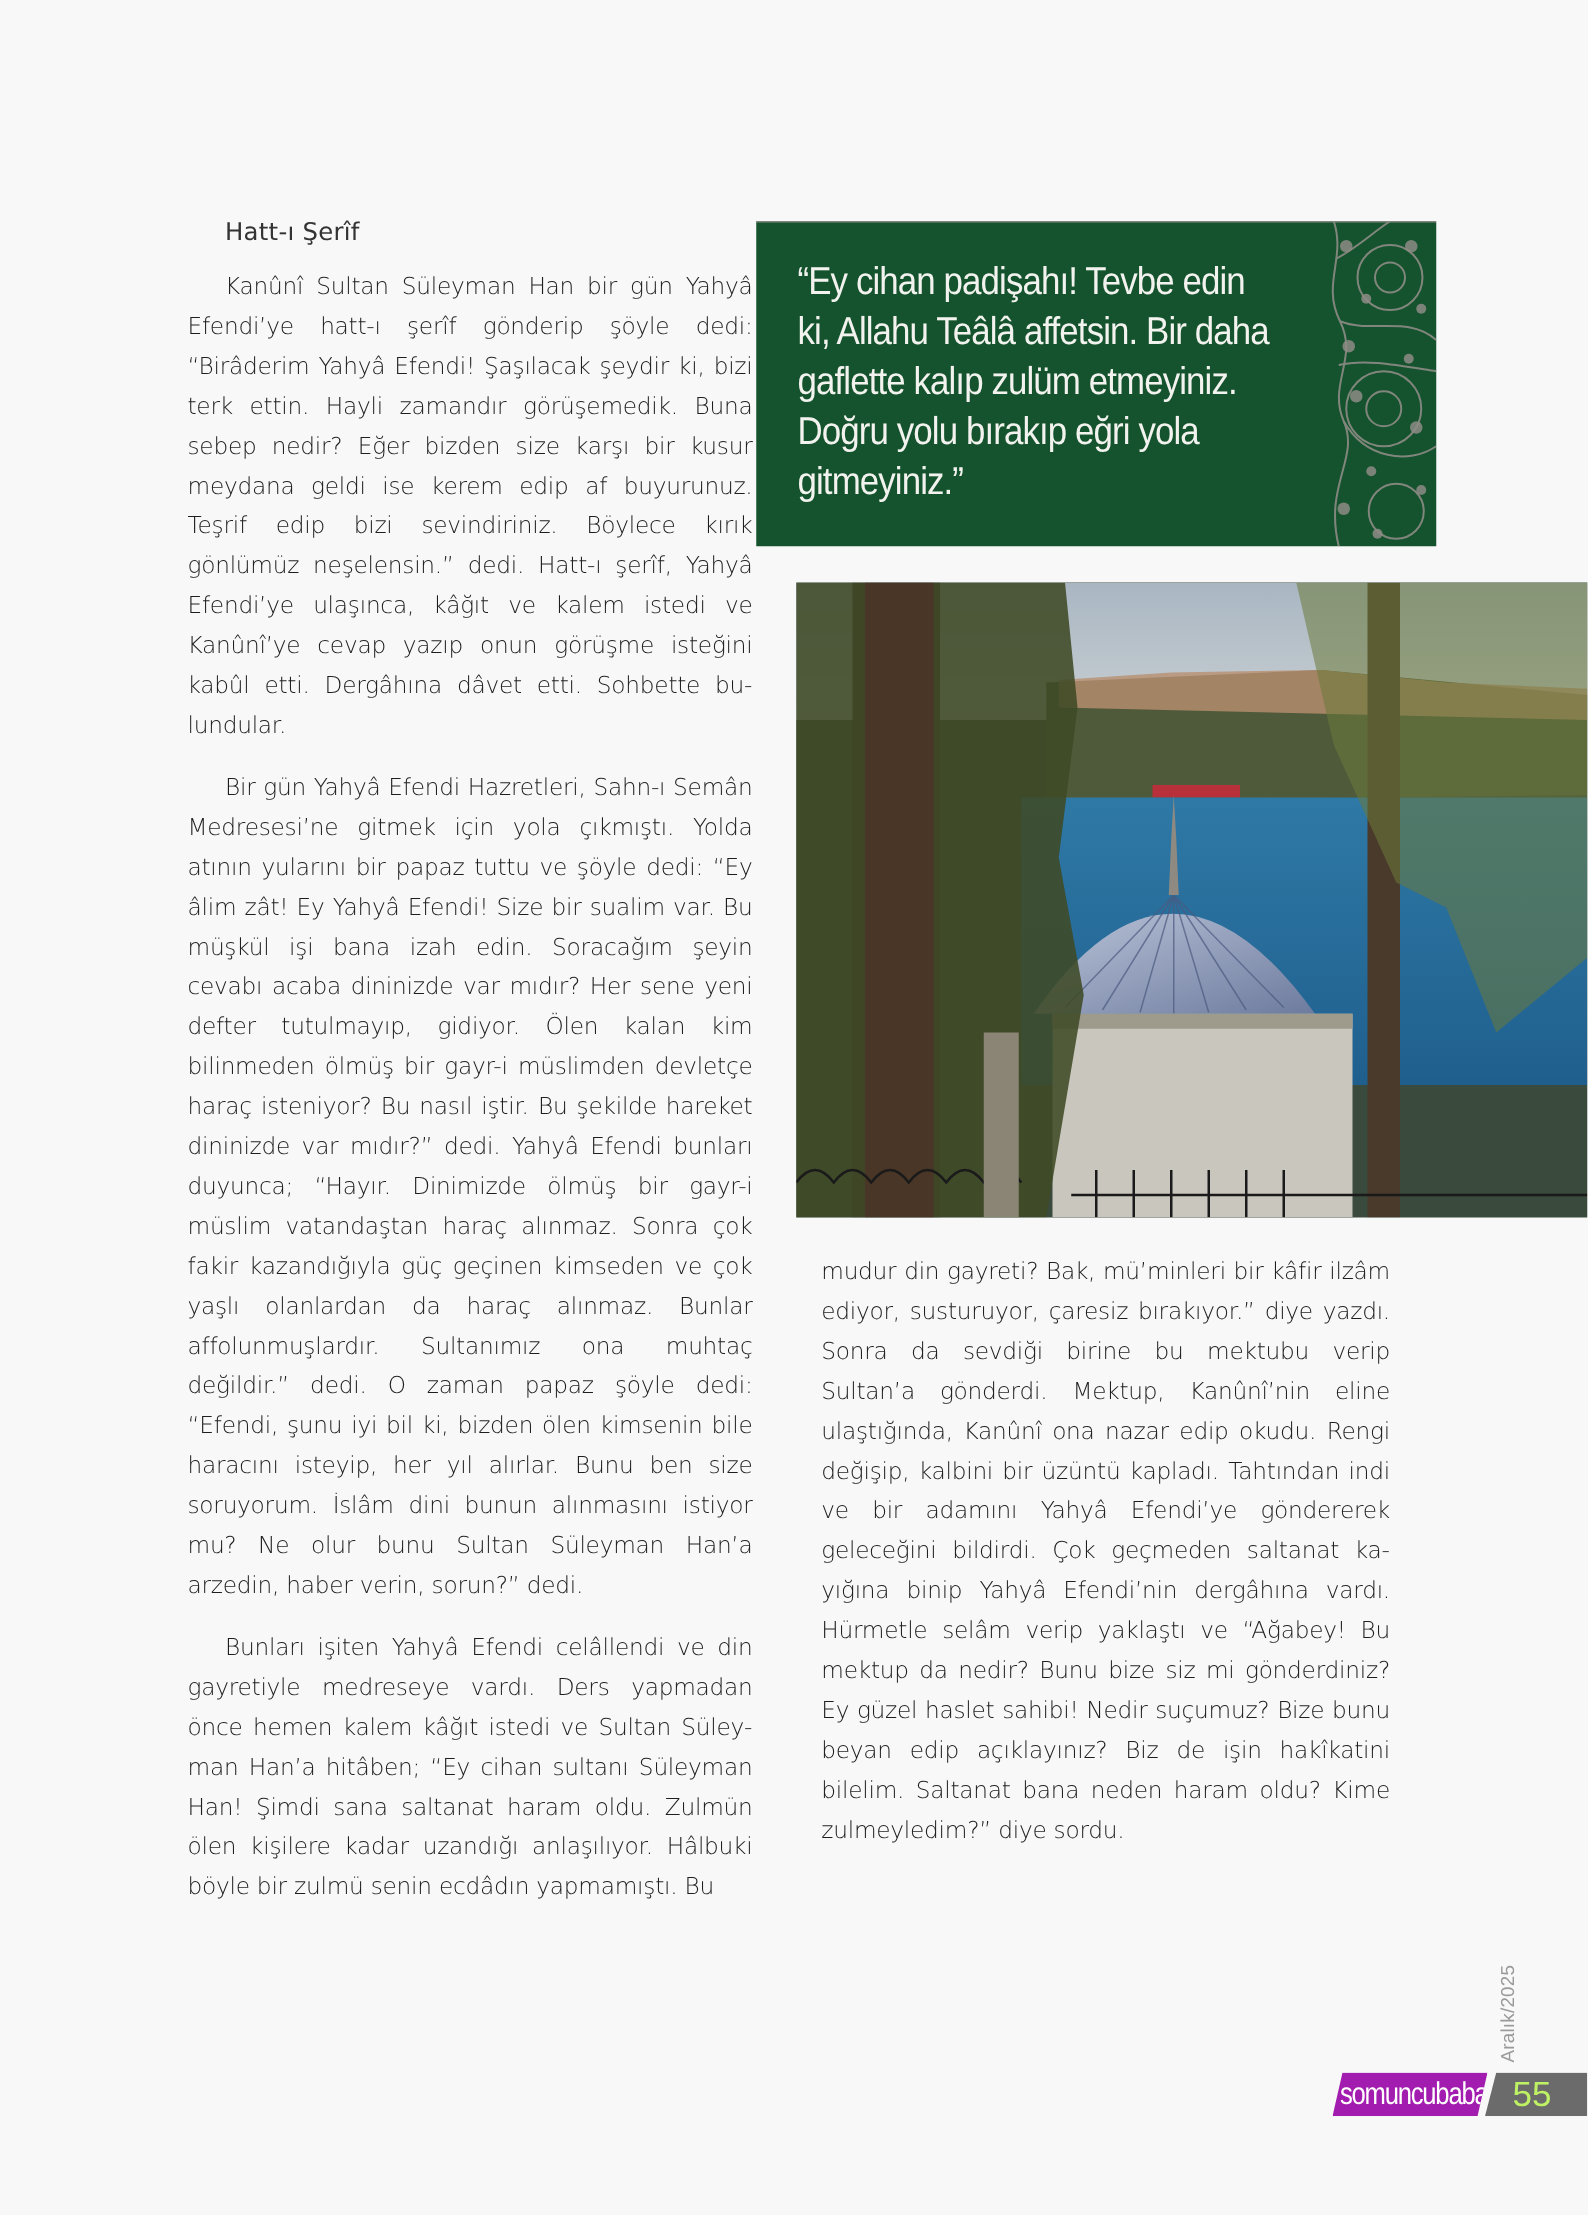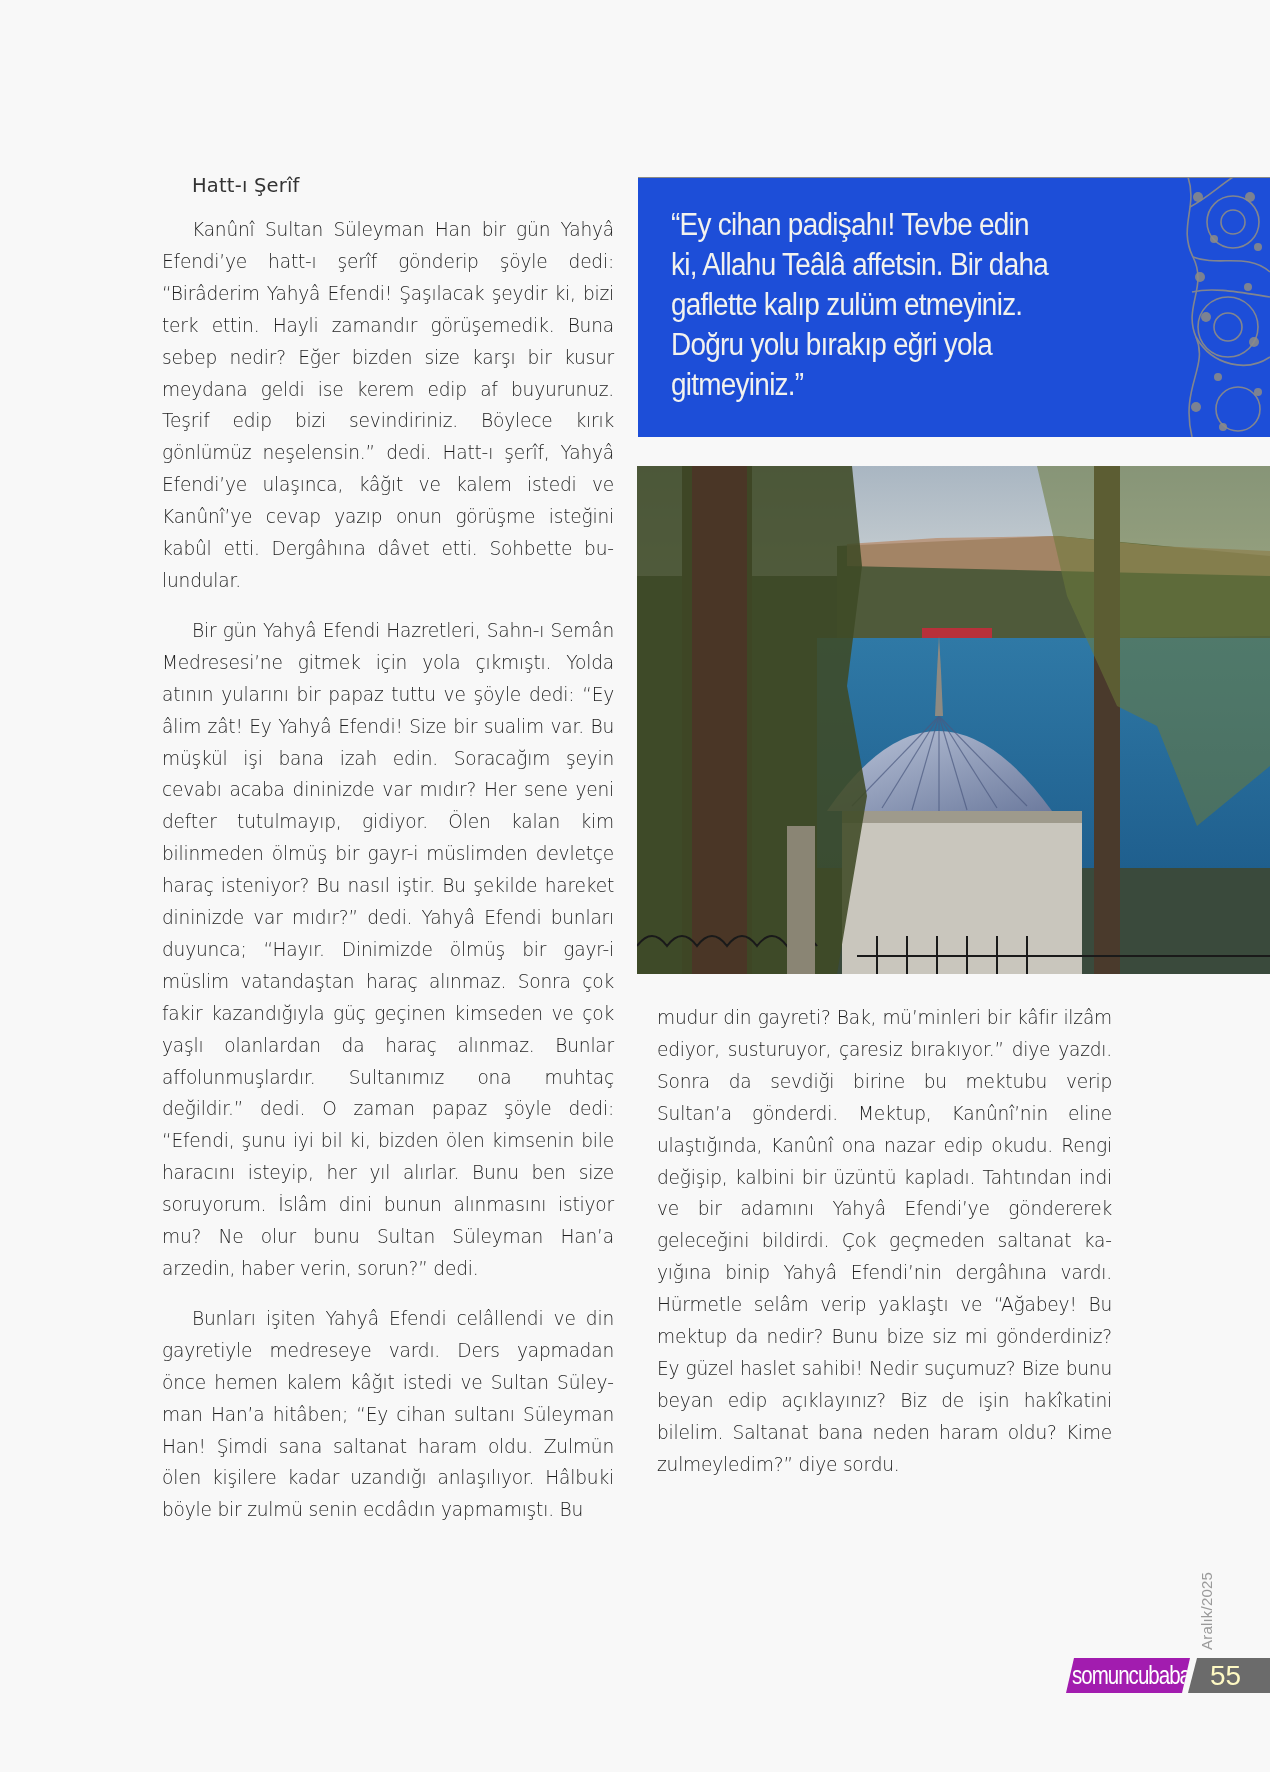--- a/index.html
+++ b/index.html
@@ -16,27 +16,27 @@
       text-align: justify;
       letter-spacing: -0.2px;
       font-weight: 300;
     }
     .col p { margin: 0 0 18px 0; text-indent: 30px; hyphens: manual; }
     .col h3 {
       margin: 0 0 12px 0; font-size: 19.5px; font-weight: normal;
       color: #333; line-height: 32px; text-indent: 30px; text-align: left;
       letter-spacing: 0.2px;
     }
-    #left-col { left: 150px; top: 170px; width: 452px; margin-left: 12px; }
+    #left-col { left: 150px; top: 170px; width: 452px; }
     #right-col { left: 657px; top: 1002px; width: 455px; }
     #right-col p.first { text-indent: 0; }
 
     #quote-box {
-      position: absolute; left: 638px; top: 177px; width: 632px; height: 260px;
-      background: #1d4ed8;
+      position: absolute; left: 605px; top: 177px; width: 544px; height: 260px;
+      background: #14532d;
       box-shadow: inset 0 1px 0 #8a8a85;
     }
     #quote-text {
       position: absolute; left: 33px; top: 28px; width: 420px;
       font-family: "Liberation Sans Narrow", "Liberation Sans", sans-serif;
       font-stretch: condensed;
       color: #f2f2ee; font-size: 31px; line-height: 40px; font-weight: 300;
       letter-spacing: -0.8px;
       transform: scaleX(0.9); transform-origin: left top;
     }
@@ -63,21 +63,21 @@
       clip-path: polygon(8px 0, 124px 0, 116px 35px, 0 35px);
       color: #fff; font-family: "Liberation Sans", sans-serif; font-size: 25px;
       line-height: 35px; padding-left: 6px; box-sizing: border-box;
       letter-spacing: -1.2px;
     }
     #brand span { display: inline-block; transform: scaleX(0.82); transform-origin: left center; }
     #page-num-box {
       position: absolute; left: 122px; top: 0; height: 35px; width: 82px;
       background: #6b6b6b;
       clip-path: polygon(9px 0, 82px 0, 82px 35px, 0 35px);
-      color: #fef9c3; font-family: "Liberation Sans", sans-serif; font-size: 28px;
+      color: #bef264; font-family: "Liberation Sans", sans-serif; font-size: 28px;
       line-height: 35px; padding-left: 22px; box-sizing: border-box;
     }
   </style>
 </head>
 <body>
 
 <div id="left-col" class="col">
   <h3>Hatt-ı Şerîf</h3>
   <p>Kanûnî Sultan Süleyman Han bir gün Yahyâ Efendi’ye hatt-ı şerîf gönderip şöyle dedi: “Birâderim Yahyâ Efendi! Şaşılacak şeydir ki, bizi terk ettin. Hayli zamandır görüşemedik. Buna sebep nedir? Eğer bizden size karşı bir kusur meydana geldi ise kerem edip af buyu­runuz. Teşrif edip bizi sevindiriniz. Böylece kırık gönlümüz neşelensin.” dedi. Hatt-ı şerîf, Yahyâ Efendi’ye ulaşınca, kâğıt ve kalem istedi ve Kanûnî’ye cevap yazıp onun görüşme isteğini kabûl etti. Dergâhına dâvet etti. Sohbette bu­lundular.</p>
   <p>Bir gün Yahyâ Efendi Hazretleri, Sahn-ı Semân Medresesi’ne gitmek için yola çıkmış­tı. Yolda atının yularını bir papaz tuttu ve şöy­le dedi: “Ey âlim zât! Ey Yahyâ Efendi! Size bir sualim var. Bu müşkül işi bana izah edin. Sora­cağım şeyin cevabı acaba dininizde var mıdır? Her sene yeni defter tutulmayıp, gidiyor. Ölen kalan kim bilinmeden ölmüş bir gayr-i müs­limden devletçe haraç isteniyor? Bu nasıl iştir. Bu şekilde hareket dininizde var mıdır?” dedi. Yahyâ Efendi bunları duyunca; “Hayır. Dinimiz­de ölmüş bir gayr-i müslim vatandaştan haraç alınmaz. Sonra çok fakir kazandığıyla güç geçi­nen kimseden ve çok yaşlı olanlardan da haraç alınmaz. Bunlar affolunmuşlardır. Sultanımız ona muhtaç değildir.” dedi. O zaman papaz şöy­le dedi: “Efendi, şunu iyi bil ki, bizden ölen kim­senin bile haracını isteyip, her yıl alırlar. Bunu ben size soruyorum. İslâm dini bunun alınma­sını istiyor mu? Ne olur bunu Sultan Süleyman Han’a arzedin, haber verin, sorun?” dedi.</p>

